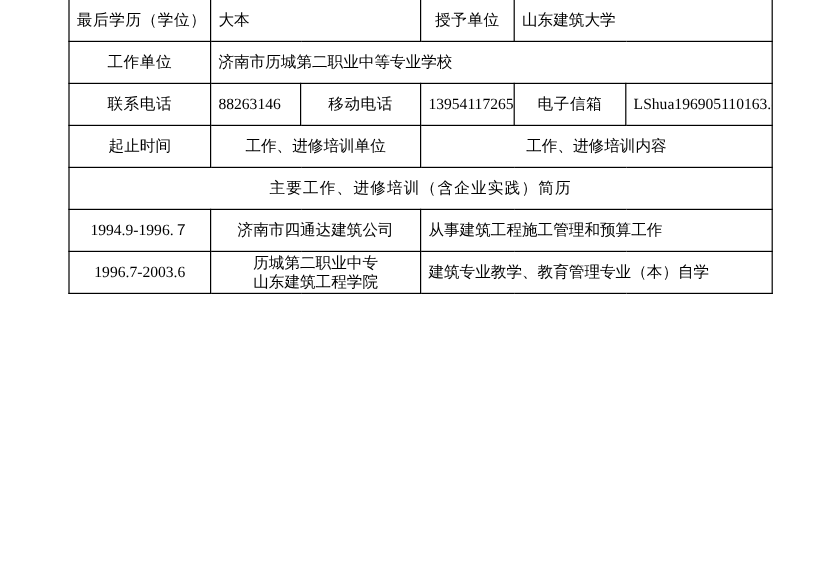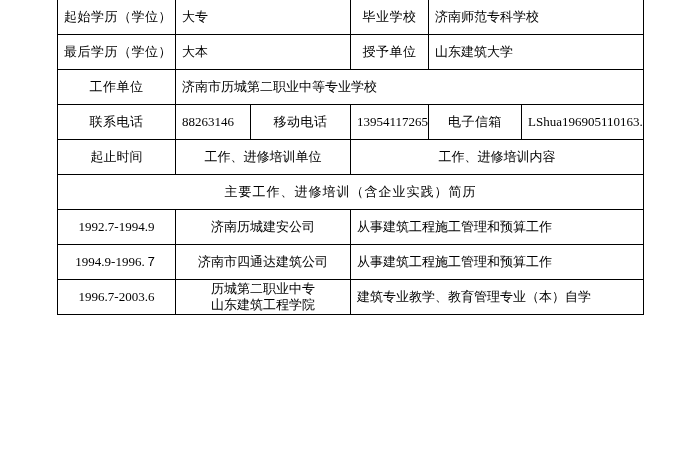--- a/index.html
+++ b/index.html
@@ -82,26 +82,20 @@
     <colgroup>
       <col style="width:118px">
       <col style="width:75px">
       <col style="width:100px">
       <col style="width:78px">
       <col style="width:93px">
       <col style="width:122px">
     </colgroup>
     <tbody>
       <tr>
-        <td class="lbl">起始学历（学位）</td>
-        <td class="val" colspan="2">大专</td>
-        <td class="lbl">毕业学校</td>
-        <td class="val" colspan="2">济南师范专科学校</td>
-      </tr>
-      <tr>
         <td class="lbl">最后学历（学位）</td>
         <td class="val" colspan="2">大本</td>
         <td class="lbl">授予单位</td>
         <td class="val" colspan="2">山东建筑大学</td>
       </tr>
       <tr>
         <td class="lbl">工作单位</td>
         <td class="val" colspan="5">济南市历城第二职业中等专业学校</td>
       </tr>
       <tr>
@@ -114,25 +108,20 @@
       </tr>
       <tr>
         <td class="hdr row-h">起止时间</td>
         <td class="hdr row-h" colspan="2">工作、进修培训单位</td>
         <td class="hdr row-h" colspan="3">工作、进修培训内容</td>
       </tr>
       <tr>
         <td class="section-title" colspan="6">主要工作、进修培训（含企业实践）简历</td>
       </tr>
       <tr>
-        <td class="ctr num row-h">1992.7-1994.9</td>
-        <td class="ctr row-h" colspan="2">济南历城建安公司</td>
-        <td class="val row-h" colspan="3">从事建筑工程施工管理和预算工作</td>
-      </tr>
-      <tr>
         <td class="ctr num row-h">1994.9-1996.７</td>
         <td class="ctr row-h" colspan="2">济南市四通达建筑公司</td>
         <td class="val row-h" colspan="3">从事建筑工程施工管理和预算工作</td>
       </tr>
       <tr>
         <td class="ctr num tall">1996.7-2003.6</td>
         <td class="two-line tall" colspan="2">
           <div>历城第二职业中专</div>
           <div>山东建筑工程学院</div>
         </td>

